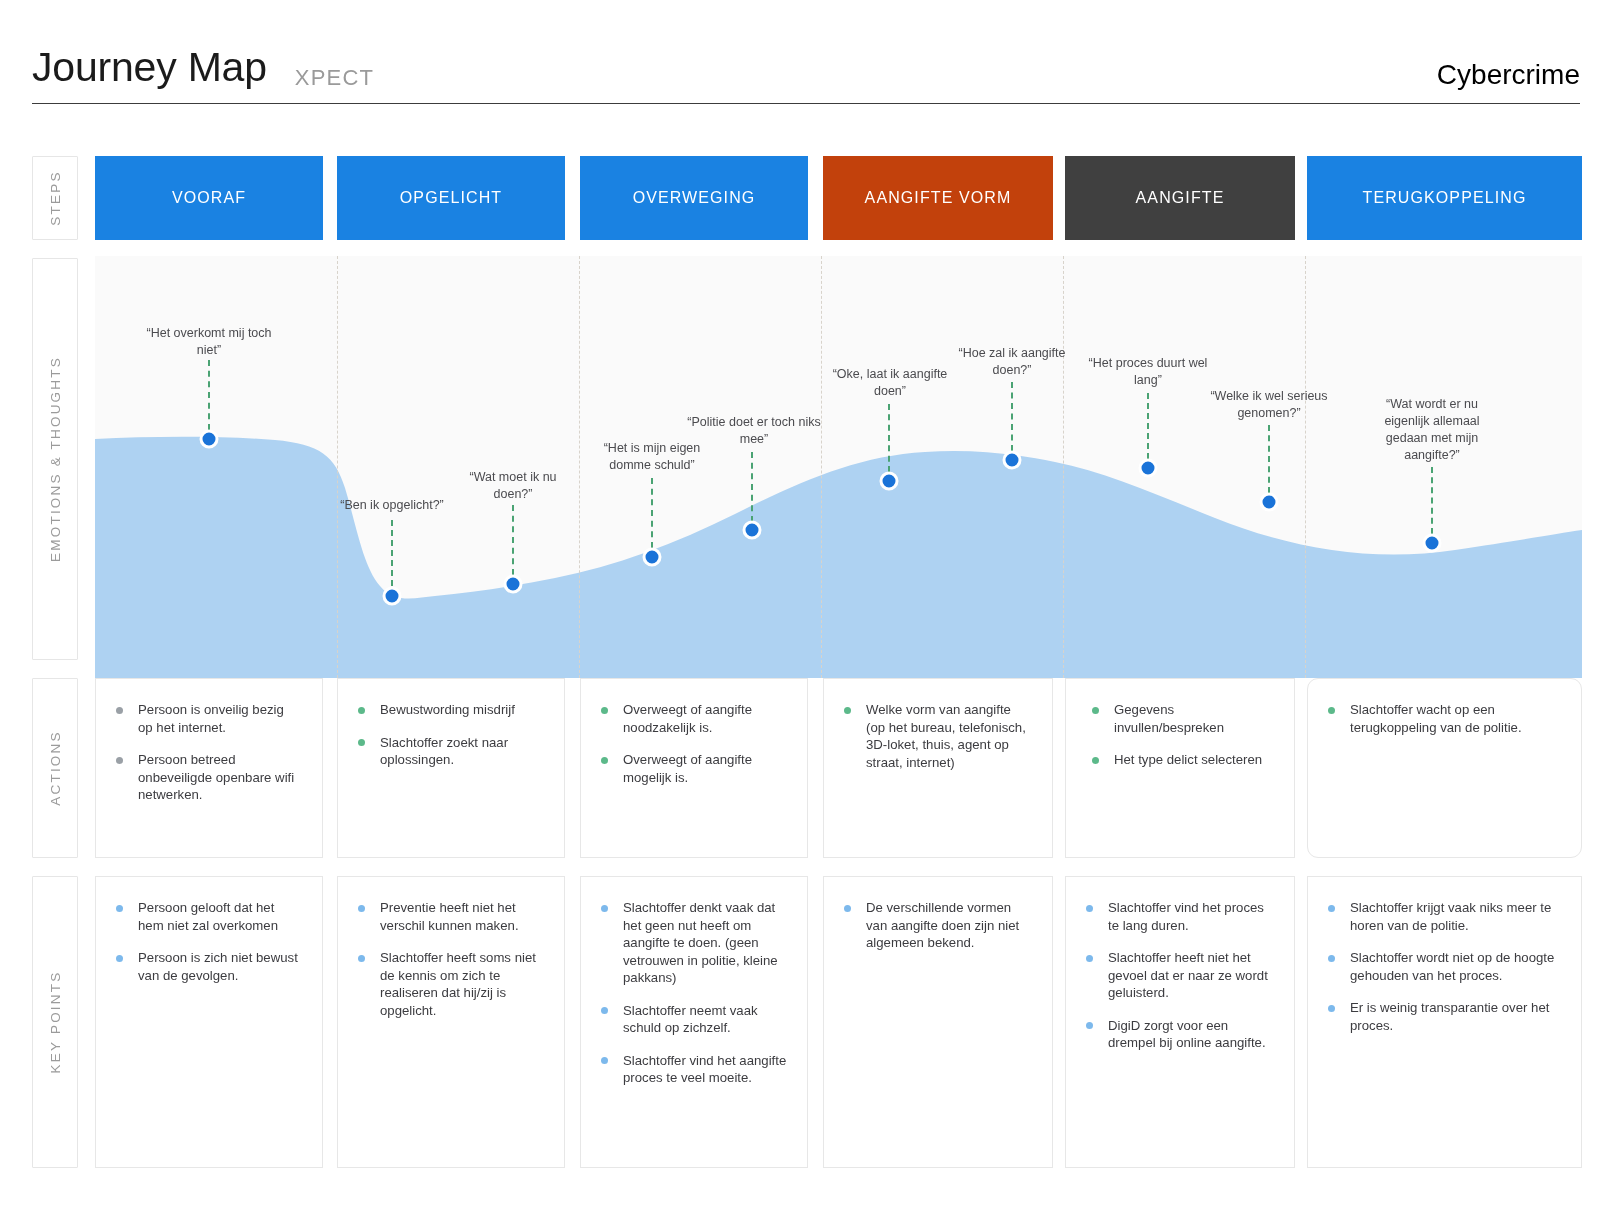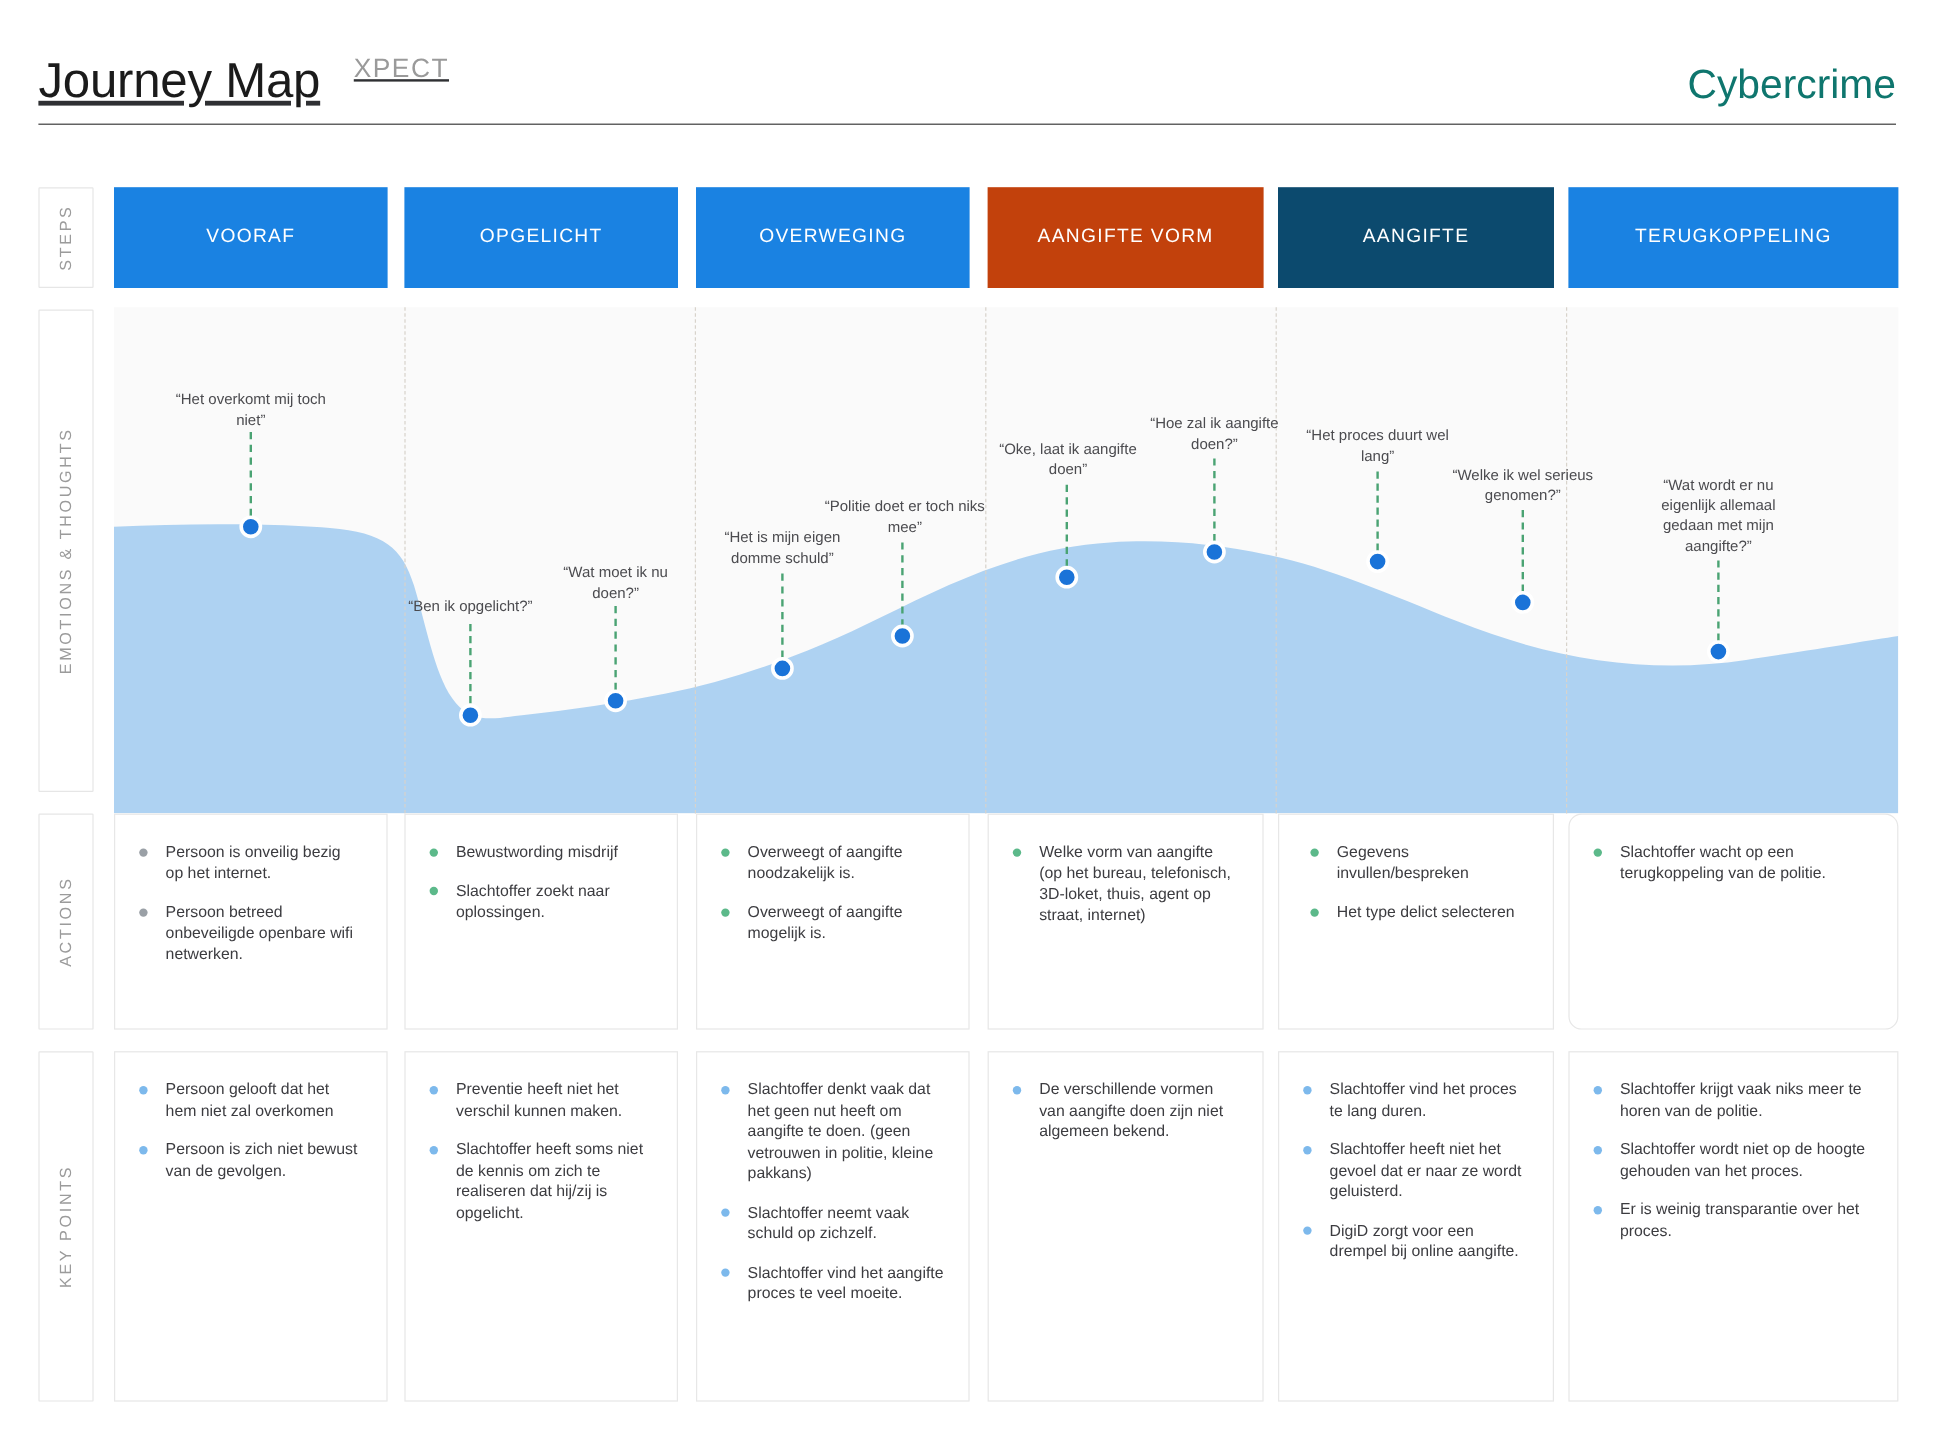--- a/index.html
+++ b/index.html
@@ -24,43 +24,42 @@
     width: 1548px;
     height: 80px;
     border-bottom: 1.5px solid #3c3c3c;
     box-sizing: border-box;
   }
   .header-left {
     position: absolute;
     left: 0;
     bottom: 12px;
     display: flex;
-    align-items: flex-start;
+    align-items: flex-end;
     gap: 28px;
-    text-decoration: underline;
   }
   .title-main {
     font-size: 41px;
     font-weight: 400;
     letter-spacing: -0.2px;
     color: #1b1b1b;
     font-family: "Liberation Sans", sans-serif;
   }
   .title-sub {
     font-size: 22px;
     color: #9a9a9a;
     letter-spacing: 1.2px;
     font-family: "Liberation Sans", sans-serif;
   }
   .title-right {
     position: absolute;
     right: 0;
     bottom: 12px;
-    font-size: 34px;
-    color: #0f766e;
+    font-size: 28px;
+    color: #000000;
     font-family: "Liberation Sans", sans-serif;
   }
 
   
   .rail {
     position: absolute;
     left: 32px;
     width: 46px;
     background: #ffffff;
     border: 1px solid #e6e6e6;
@@ -218,21 +217,21 @@
     </div>
     <div class="step-box" style="left: 242px; width: 228px; background: rgb(26, 130, 226);">
       <span>OPGELICHT</span>
     </div>
     <div class="step-box" style="left: 485px; width: 228px; background: rgb(26, 130, 226);">
       <span>OVERWEGING</span>
     </div>
     <div class="step-box" style="left: 728px; width: 230px; background: #c2410c;">
       <span>AANGIFTE VORM</span>
     </div>
-    <div class="step-box" style="left: 970px; width: 230px; background: #0c4a6e;">
+    <div class="step-box" style="left: 970px; width: 230px; background: #404040;">
       <span>AANGIFTE</span>
     </div>
     <div class="step-box" style="left: 1212px; width: 275px; background: rgb(26, 130, 226);">
       <span>TERUGKOPPELING</span>
     </div>
   </div>
 
 <div class="chart-wrap">
   <svg width="1487" height="422" viewBox="0 0 1487 422">
     <path id="curve-path" fill="#aed2f2" d="M 0,183

